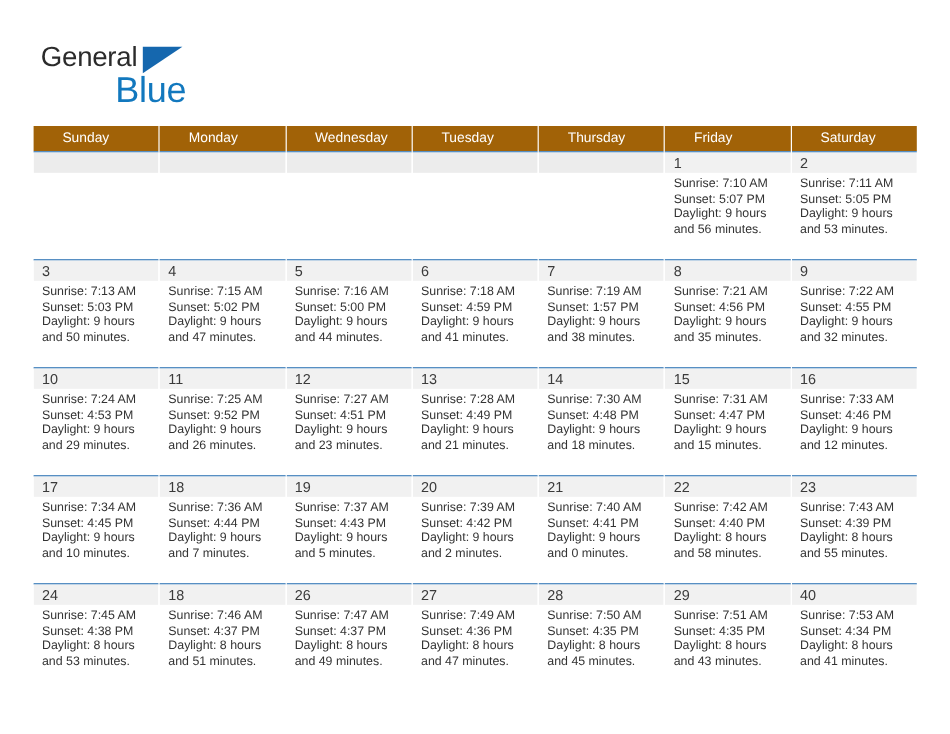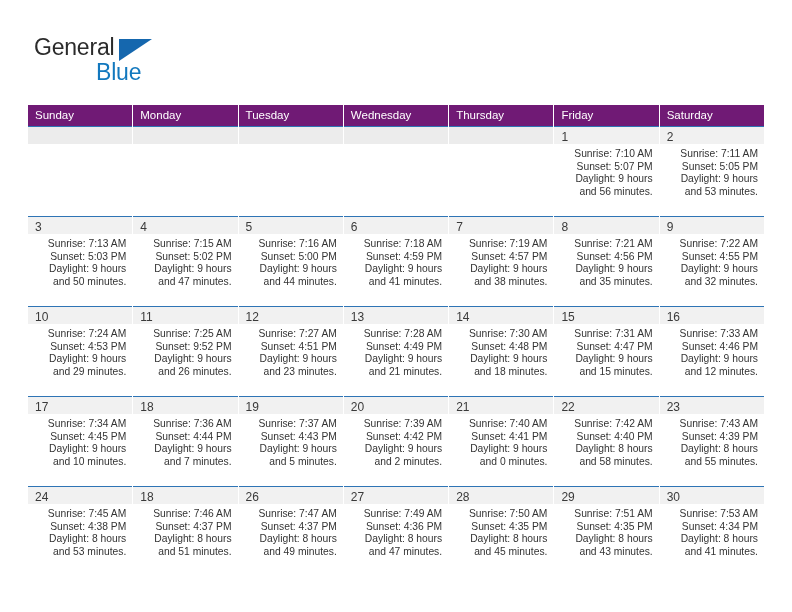--- a/index.html
+++ b/index.html
@@ -38,21 +38,21 @@
     top: 0;
     font-size: 23px;
     color: #2b2b2b;
     letter-spacing: -0.2px;
     font-family: "Liberation Sans", sans-serif;
   }
   .brand-blue {
     position: absolute;
     left: 62px;
     top: 25px;
-    font-size: 23px;
+    font-size: 30px;
     color: #1278be;
     letter-spacing: -0.2px;
     font-family: "Liberation Sans", sans-serif;
     text-align: center;
   }
   .brand-tri {
     position: absolute;
     left: 85px;
     top: 5px;
     width: 0;
@@ -89,25 +89,25 @@
     top: 105px;
     width: 736px;
   }
   .dow-row {
     display: flex;
     width: 100%;
     height: 21px;
   }
   .dow {
     flex: 1 1 0;
-    background: #701a75;
+    background: #a16207;
     color: #ffffff;
     font-size: 11.5px;
     line-height: 21px;
-    padding-left: 7px;
+    padding-left: 24px;
     margin-right: 1px;
     overflow: hidden;
     white-space: nowrap;
   }
   .dow:last-child { margin-right: 0; }
 
   .week {
     display: flex;
     width: 100%;
     height: 90px;
@@ -127,21 +127,20 @@
     background: #f1f1f1;
     padding-left: 7px;
   }
   .daynum {
     font-size: 12px;
     color: #3a3a3a;
     line-height: 17px;
   }
   .cell-body {
     padding: 4px 6px 0 7px;
-    text-align: right;
   }
   .cell-body div {
     font-size: 10.3px;
     line-height: 12.6px;
     color: #333333;
     white-space: nowrap;
   }
 </style>
 </head>
 <body>
@@ -156,22 +155,22 @@
       <span class="brand-blue">Blue</span>
     </div>
 
 
   </div>
 
   <div class="calendar">
     <div class="dow-row" id="dow-row">
         <div class="dow">Sunday</div>
         <div class="dow">Monday</div>
+        <div class="dow">Wednesday</div>
         <div class="dow">Tuesday</div>
-        <div class="dow">Wednesday</div>
         <div class="dow">Thursday</div>
         <div class="dow">Friday</div>
         <div class="dow">Saturday</div>
       </div>
     <div id="weeks-container">
         <div class="week">
           <div class="cell empty">
             <div class="daynum-band"><span class="daynum"></span></div>
             <div class="cell-body"></div>
           </div>
@@ -244,21 +243,21 @@
               <div>Sunrise: 7:18 AM</div>
               <div>Sunset: 4:59 PM</div>
               <div>Daylight: 9 hours</div>
               <div>and 41 minutes.</div>
             </div>
           </div>
           <div class="cell">
             <div class="daynum-band"><span class="daynum">7</span></div>
             <div class="cell-body">
               <div>Sunrise: 7:19 AM</div>
-              <div>Sunset: 4:57 PM</div>
+              <div>Sunset: 1:57 PM</div>
               <div>Daylight: 9 hours</div>
               <div>and 38 minutes.</div>
             </div>
           </div>
           <div class="cell">
             <div class="daynum-band"><span class="daynum">8</span></div>
             <div class="cell-body">
               <div>Sunrise: 7:21 AM</div>
               <div>Sunset: 4:56 PM</div>
               <div>Daylight: 9 hours</div>
@@ -454,21 +453,21 @@
           <div class="cell">
             <div class="daynum-band"><span class="daynum">29</span></div>
             <div class="cell-body">
               <div>Sunrise: 7:51 AM</div>
               <div>Sunset: 4:35 PM</div>
               <div>Daylight: 8 hours</div>
               <div>and 43 minutes.</div>
             </div>
           </div>
           <div class="cell">
-            <div class="daynum-band"><span class="daynum">30</span></div>
+            <div class="daynum-band"><span class="daynum">40</span></div>
             <div class="cell-body">
               <div>Sunrise: 7:53 AM</div>
               <div>Sunset: 4:34 PM</div>
               <div>Daylight: 8 hours</div>
               <div>and 41 minutes.</div>
             </div>
           </div>
         </div>
       </div>
   </div>

